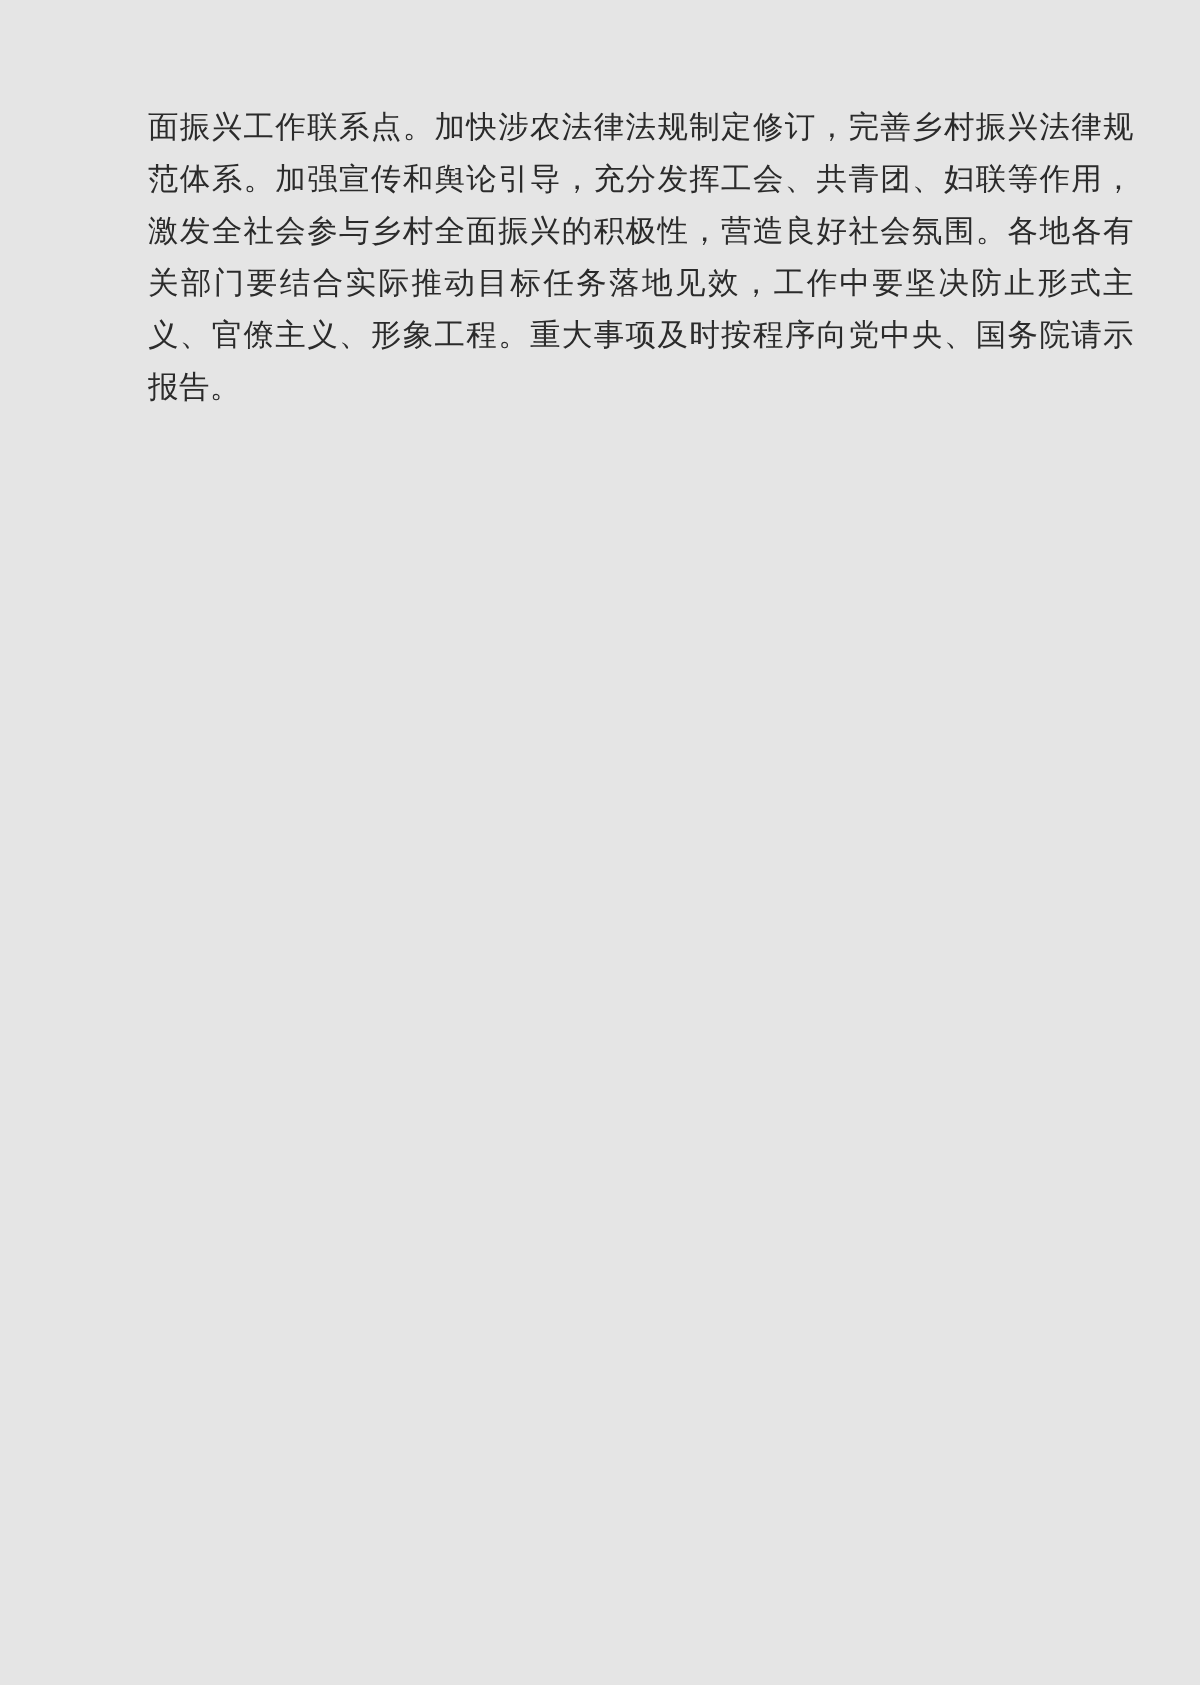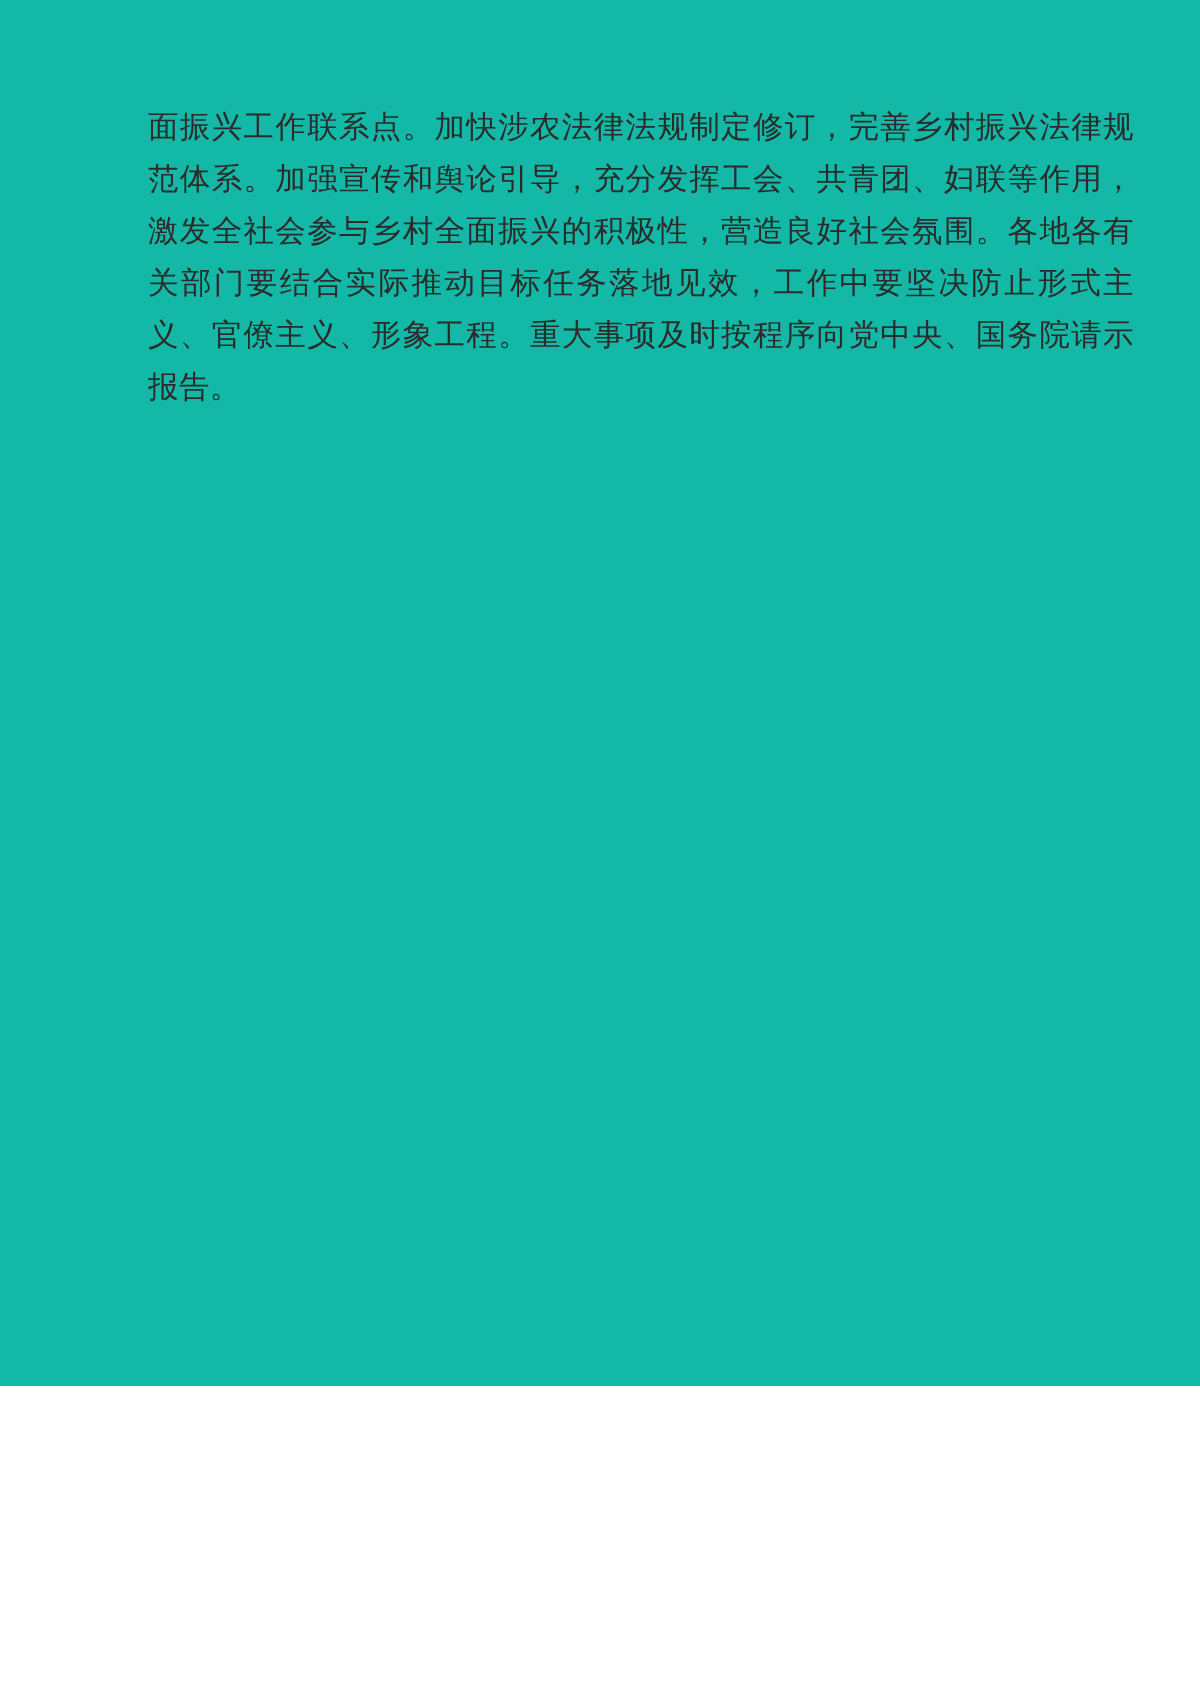--- a/index.html
+++ b/index.html
@@ -10,22 +10,22 @@
   body {
     width: 1200px;
     height: 1698px;
     font-family: "Liberation Sans", "DejaVu Sans", sans-serif;
     color: #231f20;
     overflow: hidden;
   }
   .page {
     position: relative;
     width: 1200px;
-    height: 1386px;
-    background: #14b8a6;
+    height: 1685px;
+    background: #e5e5e5;
     box-sizing: border-box;
     padding: 100px 66px 0 148px;
   }
   .doc-body {
     font-size: 30.5px;
     line-height: 52px;
     letter-spacing: 0.4px;
     text-align: justify;
     text-justify: inter-ideograph;
     color: #2b2b2b;

